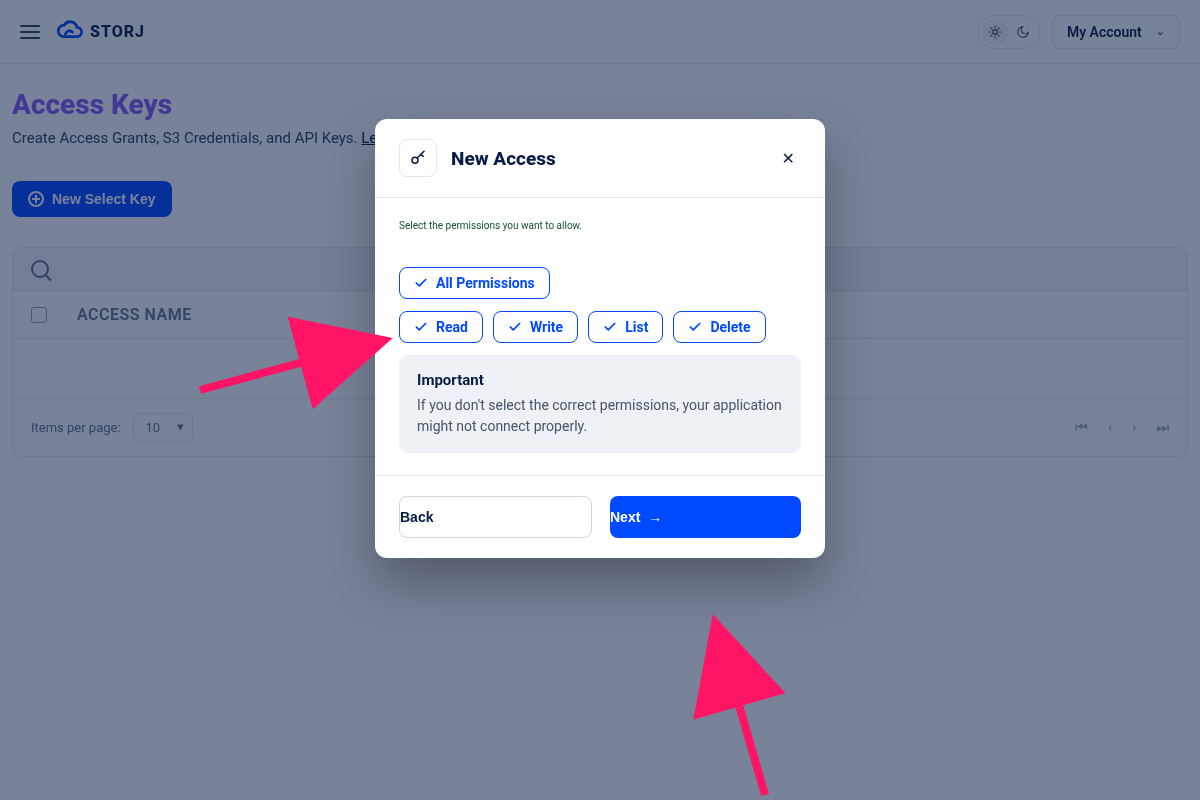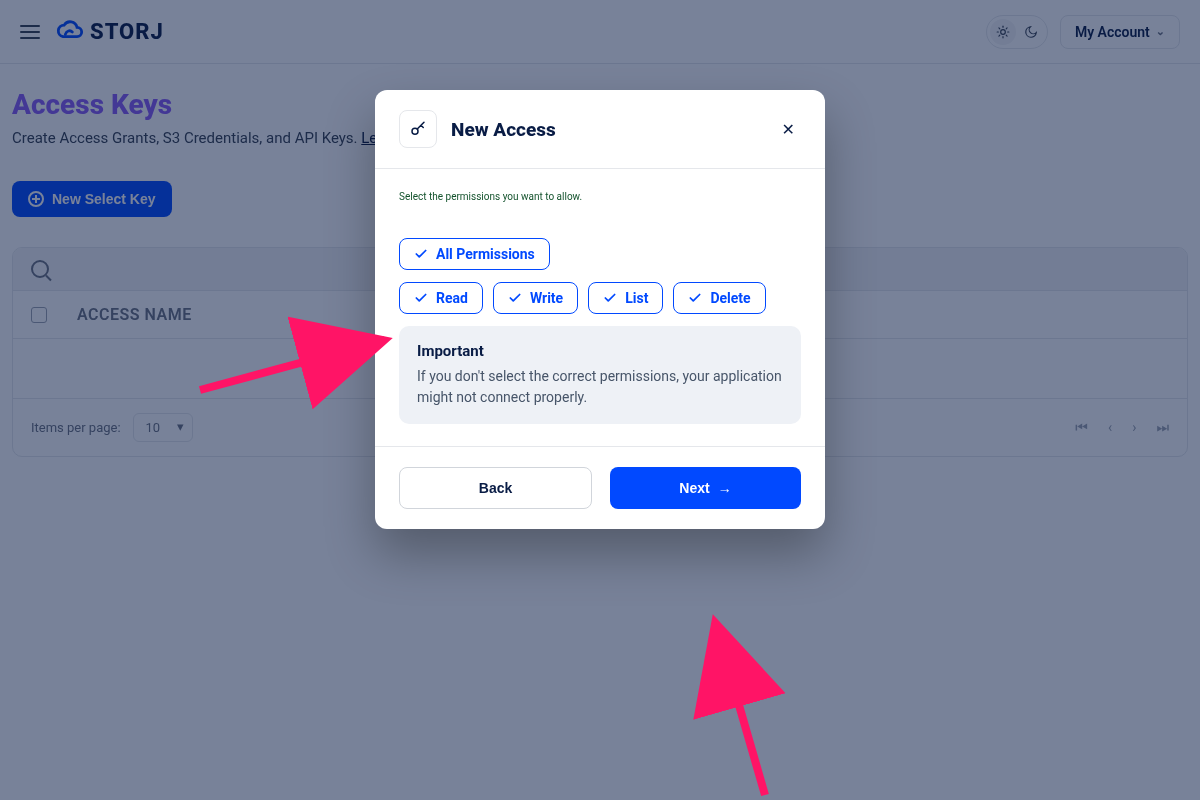--- a/index.html
+++ b/index.html
@@ -19,29 +19,29 @@
     display: flex;
     align-items: center;
     padding: 0 20px;
     justify-content: space-between;
   }
   .header-left { display: flex; align-items: center; gap: 16px; }
   .menu-icon { width: 20px; display: flex; flex-direction: column; gap: 4px; cursor: pointer;}
   .menu-icon span { height: 2px; background: #374151; border-radius: 2px;}
   .logo { display: flex; align-items: center; gap: 6px; }
   .logo svg { width: 28px; height: 28px; }
-  .logo-text { font-weight: 800; font-size: 22px; letter-spacing: 1px; color: #091c45;}
+  .logo-text { font-weight: 800; font-size: 16px; letter-spacing: 1px; color: #091c45;}
   .header-right { display: flex; align-items: center; gap: 12px;}
   .theme-toggle {
     display: flex; align-items: center; border: 1px solid #e5e7eb; border-radius: 999px; padding: 3px; gap: 2px;
   }
   .theme-btn { width: 26px; height: 26px; display: flex; align-items: center; justify-content: center; border-radius: 999px; font-size: 14px; cursor:pointer;}
   .theme-btn.active { background: #f3f4f6;}
   .account-btn {
-    border: 1px solid #e5e7eb; border-radius: 8px; padding: 8px 14px; display: flex; align-items: center; gap: 6px;
+    border: 1px solid #e5e7eb; border-radius: 8px; padding: 8px 14px; display: flex; align-items: center; gap: 14px;
     font-weight: 600; font-size: 14px; cursor:pointer;
   }
   
   .page { padding: 24px 12px 0 12px; }
   .page-title { font-size: 28px; font-weight: 800; color:#8b5cf6; margin-bottom: 8px;}
   .page-sub { font-size: 15px; color:#374151; margin-bottom: 34px;}
   .page-sub a { color:#091c45; text-decoration: underline;}
   .new-key-btn {
     background: #0149ff; color:#fff; font-weight:700; font-size:14px;
     border:none; border-radius:8px; padding: 10px 16px; display:inline-flex; align-items:center; gap:8px;
@@ -64,21 +64,21 @@
   .footer-row { padding: 14px 18px; display:flex; align-items:center; justify-content:space-between; font-size:13px; color:#6b7280;}
   .footer-left { display:flex; align-items:center; gap:12px;}
   .select { border:1px solid #e5e7eb; border-radius:6px; padding:6px 28px 6px 12px; position:relative; cursor:pointer; min-width:60px;}
   .select::after { content:"▾"; position:absolute; right:8px; top:5px; color:#6b7280;}
   .pager { display:flex; gap:20px; color:#9ca3af; font-size:14px;}
   .pager span { cursor:pointer;}
 
   
   .overlay {
     position:absolute; inset:0; background:rgba(9,28,69,0.55);
-    display:flex; align-items:flex-start; justify-content:center; padding-top:90px;
+    display:flex; align-items:flex-start; justify-content:center; padding-top:119px;
   }
   .modal {
     width: 450px; background:#fff; border-radius:12px; box-shadow:0 25px 50px rgba(0,0,0,0.3);
     overflow:hidden;
   }
   .modal-header {
     padding: 20px 24px; display:flex; align-items:center; justify-content:space-between;
     border-bottom:1px solid #e5e7eb;
   }
   .modal-header-left { display:flex; align-items:center; gap:14px;}
@@ -97,21 +97,21 @@
   .info-box {
     background:#eef1f6; border-radius:10px; padding:16px 18px; margin-top:10px;
   }
   .info-title { font-weight:700; color:#091c45; margin-bottom:6px; font-size:15px;}
   .info-text { font-size:14px; color:#475569; line-height:1.5;}
   .modal-footer {
     border-top:1px solid #e5e7eb; padding:20px 24px; display:flex; gap:18px;
   }
   .btn {
     flex:1; border-radius:8px; padding:12px 0; font-weight:700; font-size:14px; cursor:pointer;
-    display:flex; align-items:center; justify-content:center; gap:8px;
+    display:flex; align-items:center; gap:8px;
   }
   .btn-secondary { border:1px solid #d1d5db; background:#fff; color:#091c45;}
   .btn-primary { border:none; background:#0149ff; color:#fff;}
 
   
   .arrow { position:absolute; pointer-events:none; }
   .arrow svg { overflow:visible; }
 </style>
 </head>
 <body>

